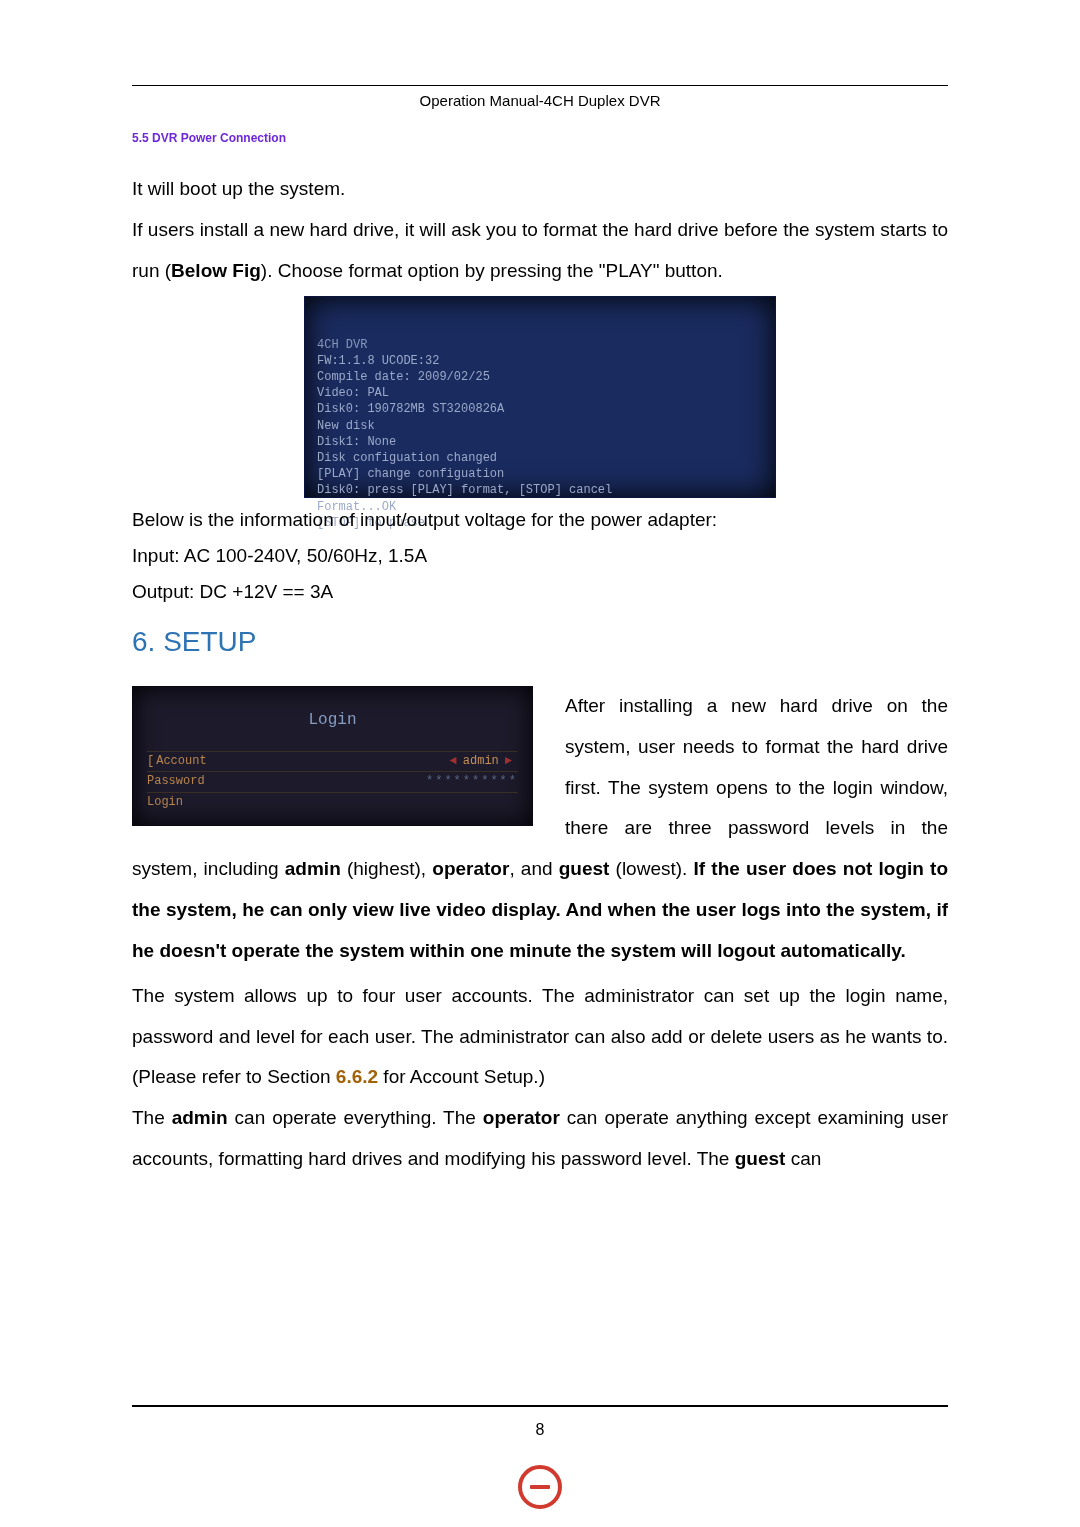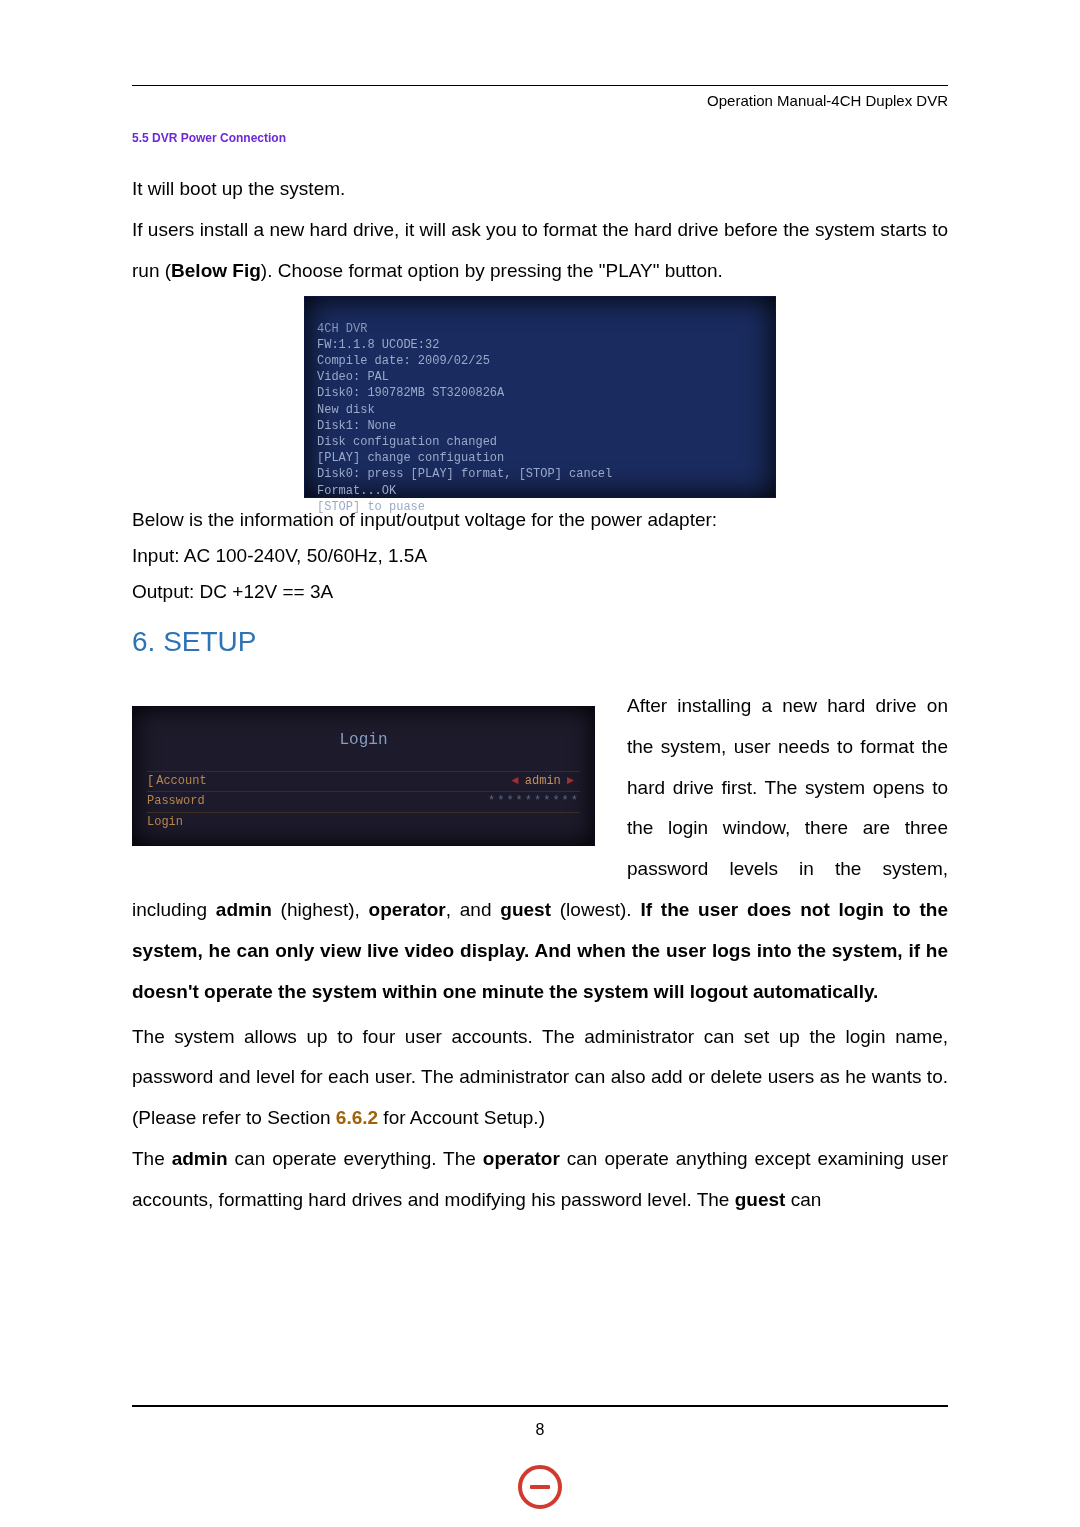--- a/index.html
+++ b/index.html
@@ -13,21 +13,21 @@
     position: relative;
   }
   .page {
     padding: 85px 132px 0 132px;
   }
   .header-line {
     border-top: 1.5px solid #000;
     margin-bottom: 6px;
   }
   .header-label {
-    text-align: right;
+    text-align: center;
     font-size: 15px;
     color: #000;
     margin-bottom: 22px;
   }
   .sec-title {
     color: #6d28d9;
     font-weight: bold;
     font-size: 12px;
     margin-bottom: 24px;
   }
@@ -39,21 +39,21 @@
   .body-text.pre-img { margin-bottom: 0; }
   .body-text.tight { line-height: 1.9; }
 
   .boot-img {
     width: 472px;
     height: 202px;
     margin: 4px auto 4px auto;
     background: #1a2b5f;
     border: 1px solid #0a1540;
     box-shadow: inset 0 0 30px #000;
-    padding: 8px 12px;
+    padding: 24px 12px;
     font-family: "Courier New", monospace;
     font-size: 12px;
     color: #9ba9c9;
     line-height: 1.35;
     white-space: pre;
   }
   .boot-img .top { color: #8696b8; }
   .boot-img .l { display:block; }
 
   .setup-head {
@@ -64,23 +64,23 @@
   }
 
   .wrap-block {
     overflow: hidden;
     font-size: 19px;
     line-height: 2.15;
     text-align: justify;
   }
   .login-img {
     float: left;
-    width: 463px;
+    width: 401px;
     height: 140px;
-    margin: 20px 32px 10px 0;
+    margin: 0 32px 10px 0;
     background: #1d1a2b;
     border: 1px solid #0a0814;
     box-shadow: inset 0 0 24px #000;
     padding: 16px 14px 8px 14px;
     font-family: "Courier New", monospace;
     color: #c4864a;
   }
   .login-img .login-title {
     text-align: center;
     color: #869ec4;

